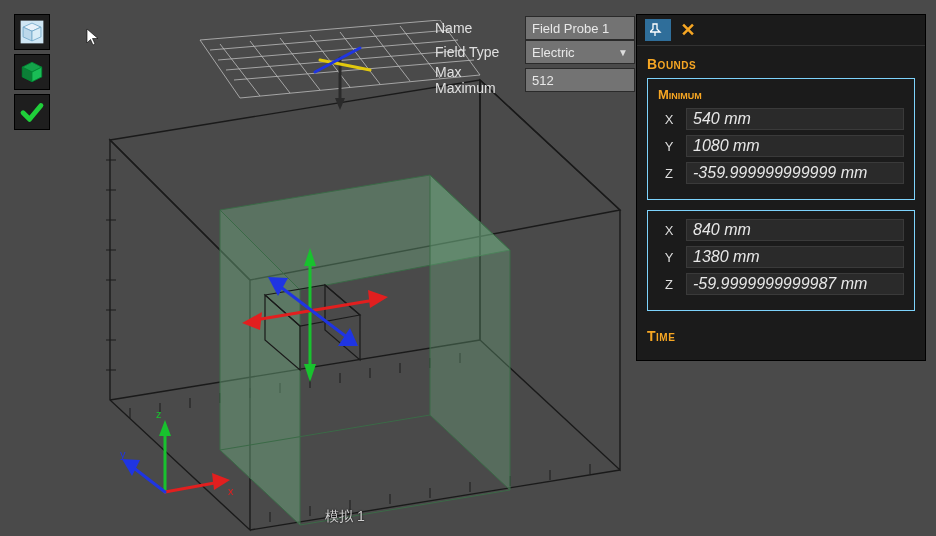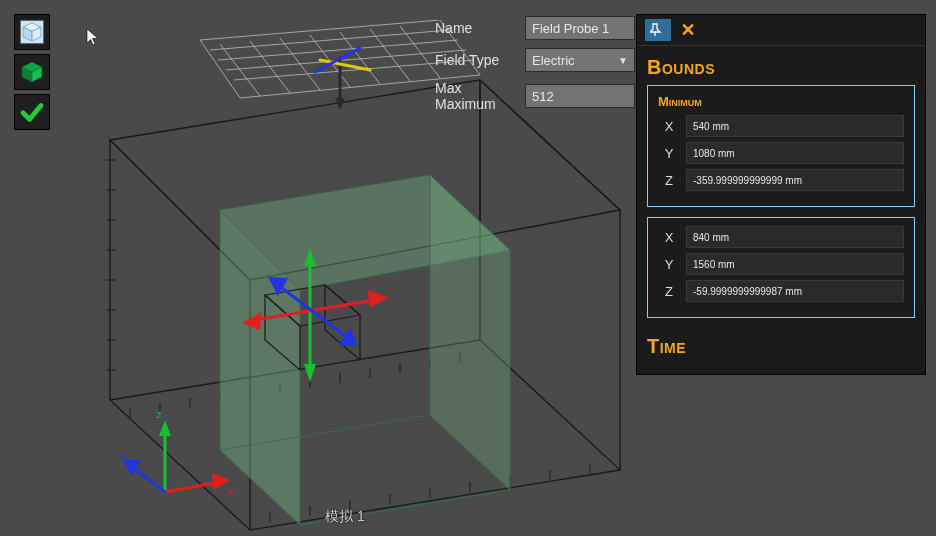--- a/index.html
+++ b/index.html
@@ -35,21 +35,21 @@
   .tool-btn svg { width: 26px; height: 26px; }
 
   
   .top-props {
     position: absolute;
     top: 16px;
     left: 435px;
     width: 200px;
     display: grid;
     grid-template-columns: 90px 110px;
-    row-gap: 8px;
+    row-gap: 0;
     align-items: center;
     z-index: 25;
   }
   .top-props label { color: #e0e0e0; font-size: 14px; }
   .top-props .tfield {
     height: 24px;
     background: #737373;
     border: 1px solid #2a2a2a;
     color: #e8e8e8;
     padding: 0 6px;
@@ -91,21 +91,21 @@
     color: #f6a623;
     display: flex; align-items: center; justify-content: center;
     cursor: pointer;
   }
   .panel-body { padding: 6px 10px 10px 10px; }
   .sec-title {
     color: #f6a623;
     font-variant: small-caps;
     letter-spacing: 0.5px;
     font-weight: bold;
-    font-size: 20px;
+    font-size: 14px;
     margin: 4px 0 6px 0;
   }
   .sub-box {
     border: 1px solid #7dd3fc;
     padding: 8px 10px 10px 10px;
     margin-bottom: 10px;
   }
   .sub-title {
     color: #f6a623;
     font-variant: small-caps;
@@ -124,23 +124,24 @@
     color: #ddd;
     font-size: 13px;
     text-align: center;
   }
   .coord-row .val {
     height: 22px;
     background: #2a2a2a;
     border: 1px solid #3a3a3a;
     color: #e8e8e8;
     padding: 0 6px;
-    font-size: 10px;
-    display: flex;
-    align-items: center;
+    font-size: 16px;
+    display: flex;
+    align-items: center;
+    font-style: italic;
   }
 
   
   .viewport {
     position: absolute;
     inset: 0;
     z-index: 1;
   }
   .viewport svg {
     position: absolute;
@@ -254,21 +255,21 @@
     <div class="sub-box">
       <div class="coord-row">
         <div class="axis">X</div>
         <div class="val">
             <span>840 mm</span>
           </div>
       </div>
       <div class="coord-row">
         <div class="axis">Y</div>
         <div class="val">
-            <span>1560 mm</span>
+            <span>1380 mm</span>
           </div>
       </div>
       <div class="coord-row">
         <div class="axis">Z</div>
         <div class="val">
             <span>-59.9999999999987 mm</span>
           </div>
       </div>
     </div>
 

